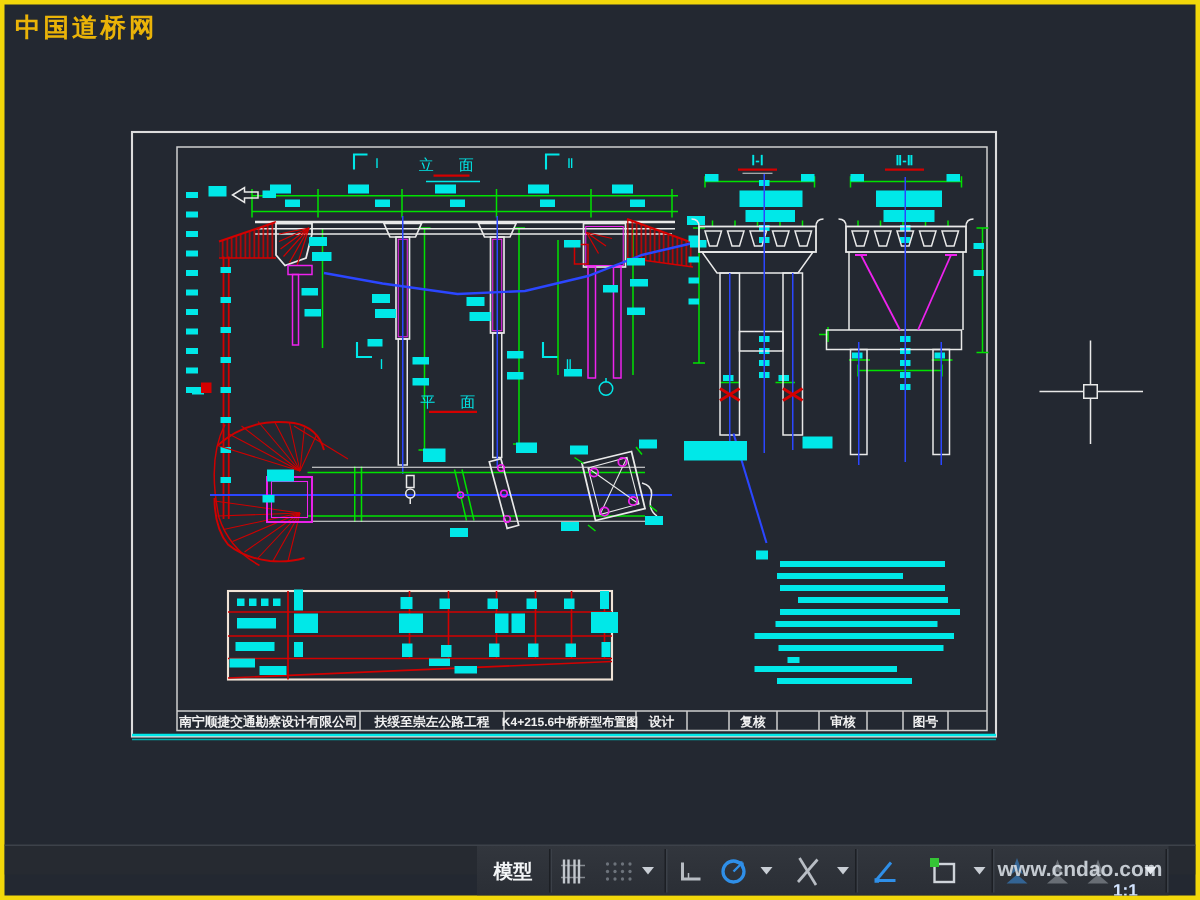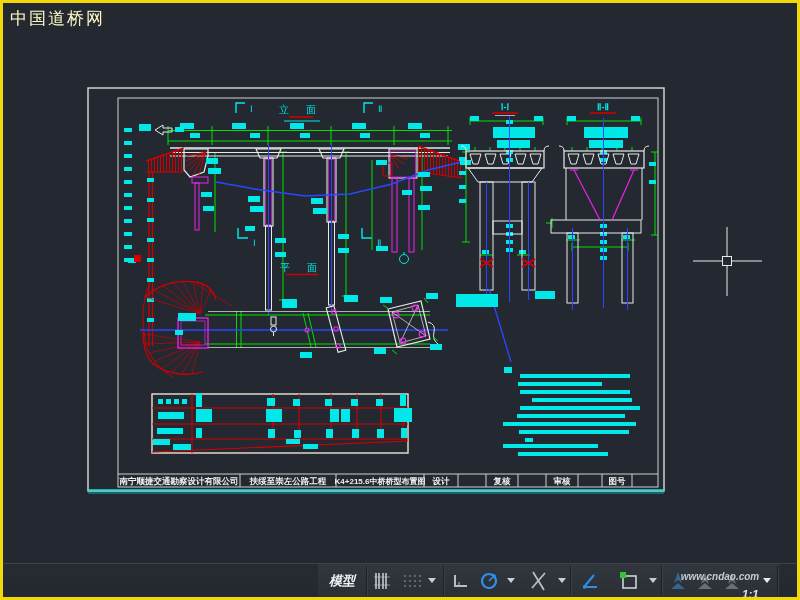--- a/index.html
+++ b/index.html
@@ -1,36 +1,36 @@
 <!DOCTYPE html>
 <html><head>
 <meta charset="utf-8">
 <style>
   html,body{margin:0;padding:0;background:#101216;}
   .screen{position:relative;width:794px;height:594px;border:3px solid #f2d70a;
           background:#232831;overflow:hidden;font-family:"Liberation Sans",sans-serif;}
   .wm-top{position:absolute;left:7px;top:4px;font-family:"DejaVu Serif",serif;
-          font-size:17px;color:#fef9c3;letter-spacing:2px;z-index:5;}
+          font-size:17px;color:#eab308;letter-spacing:2px;z-index:5;font-weight:bold;}
   svg.canvas{position:absolute;left:0;top:0;}
   
   .statusbar{position:absolute;left:0;top:560px;width:794px;height:20px;
-             background:#262a31;border-top:1px solid #3d424a;box-sizing:border-box;font-style:italic;}
+             background:#262a31;border-top:1px solid #3d424a;box-sizing:border-box;}
   .sb-panel{position:absolute;left:315px;top:0;width:461px;height:33px;
             background:linear-gradient(#32363d,#2a2e35);}
   .sb-div{position:absolute;top:2px;width:1px;height:29px;background:#1c1f24;
           box-shadow:1px 0 0 #3b4048;}
   .sb-model{position:absolute;left:2px;top:0;width:44px;height:33px;line-height:33px;
             text-align:center;color:#f2f4f6;font-size:13px;font-weight:bold;}
   .sb-ico{position:absolute;top:6px;width:22px;height:22px;}
   .sb-arrow{position:absolute;top:14px;width:0;height:0;border-left:4px solid transparent;
             border-right:4px solid transparent;border-top:5px solid #c9ced5;}
   .sb-scale{position:absolute;left:424px;top:24px;color:#d3e4ff;font-size:11.5px;
             font-weight:bold;z-index:4;}
   .wm-bottom{position:absolute;left:344px;top:7px;width:116px;text-align:center;
-             color:rgba(218,223,230,.88);font-size:10px;font-weight:bold;z-index:3;}
+             color:rgba(218,223,230,.88);font-size:14px;font-weight:bold;z-index:3;}
   .ghost{position:absolute;top:5px;opacity:.55;}
 </style>
 </head>
 <body>
 
 <div class="screen">
 
   <div class="wm-top">中国道桥网</div>
 
   <svg class="canvas" width="794" height="560" viewBox="3 3 794 560">

